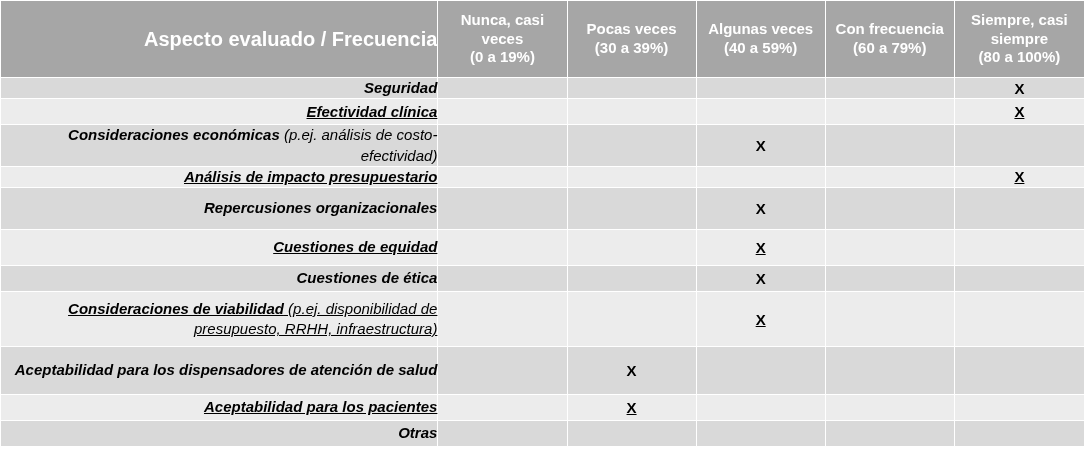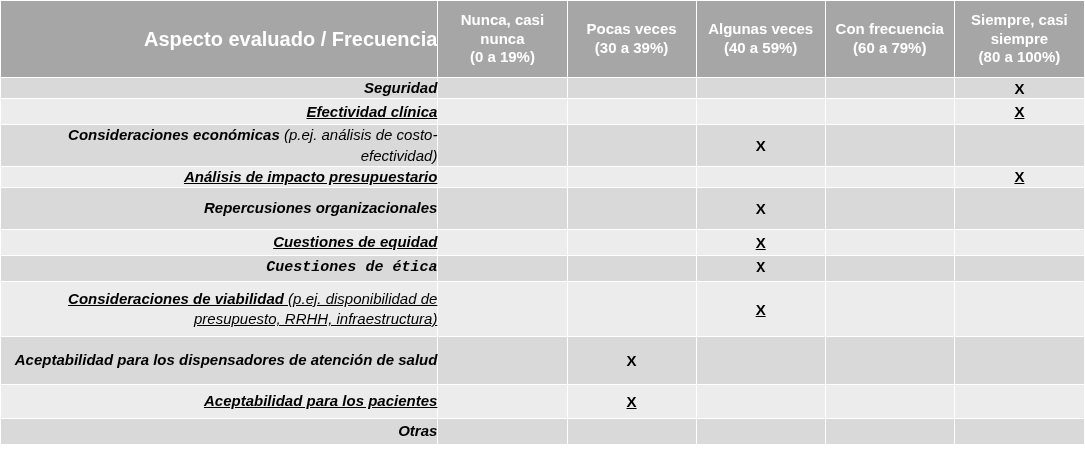--- a/index.html
+++ b/index.html
@@ -86,21 +86,21 @@
     <col class="col-freq">
     <col class="col-freq">
     <col class="col-freq">
     <col class="col-freq">
     <col class="col-freq-last">
   </colgroup>
   <thead>
     <tr>
       <th class="aspect-head">Aspecto evaluado / Frecuencia</th>
       <th class="freq-head">
-        <span>Nunca, casi nunca</span>
+        <span>Nunca, casi veces</span>
         <br>
         <span>(0 a 19%)</span>
       </th>
       <th class="freq-head">
         <span>Pocas veces</span>
         <br>
         <span>(30 a 39%)</span>
       </th>
       <th class="freq-head">
         <span>Algunas veces</span>
@@ -153,29 +153,29 @@
         <td class="mark">X</td>
       </tr>
       <tr class="shade" style="height: 42px;">
         <td class="label"><span class="b">Repercusiones organizacionales</span></td>
         <td class="mark"></td>
         <td class="mark"></td>
         <td class="mark">X</td>
         <td class="mark"></td>
         <td class="mark"></td>
       </tr>
-      <tr class="light" style="height: 26px;">
+      <tr class="light" style="height: 36px;">
         <td class="label"><span class="b">Cuestiones de equidad</span></td>
         <td class="mark"></td>
         <td class="mark"></td>
         <td class="mark">X</td>
         <td class="mark"></td>
         <td class="mark"></td>
       </tr>
-      <tr class="shade" style="height: 26px; font-family: Liberation Mono, monospace;">
+      <tr class="shade" style="height: 26px;">
         <td class="label"><span class="b">Cuestiones de ética</span></td>
         <td class="mark"></td>
         <td class="mark"></td>
         <td class="mark">X</td>
         <td class="mark"></td>
         <td class="mark"></td>
       </tr>
       <tr class="light" style="height: 55px;">
         <td class="label"><span class="b">Consideraciones de viabilidad</span><span class="n"> (p.ej. disponibilidad de presupuesto, RRHH, infraestructura)</span></td>
         <td class="mark"></td>
@@ -185,21 +185,21 @@
         <td class="mark"></td>
       </tr>
       <tr class="shade" style="height: 48px;">
         <td class="label"><span class="b">Aceptabilidad para los dispensadores de atención de salud</span></td>
         <td class="mark"></td>
         <td class="mark">X</td>
         <td class="mark"></td>
         <td class="mark"></td>
         <td class="mark"></td>
       </tr>
-      <tr class="light" style="height: 34px;">
+      <tr class="light" style="height: 26px;">
         <td class="label"><span class="b">Aceptabilidad para los pacientes</span></td>
         <td class="mark"></td>
         <td class="mark">X</td>
         <td class="mark"></td>
         <td class="mark"></td>
         <td class="mark"></td>
       </tr>
       <tr class="shade" style="height: 26px;">
         <td class="label"><span class="b">Otras</span></td>
         <td class="mark"></td>

